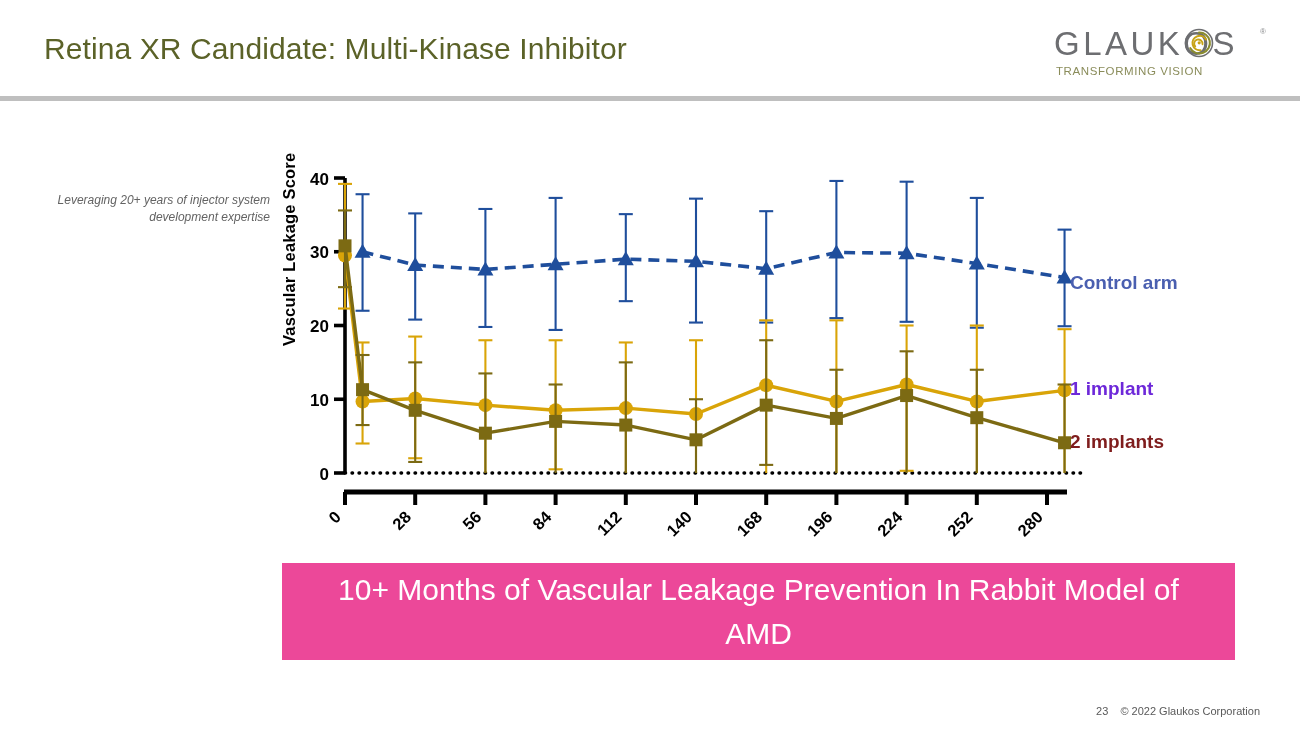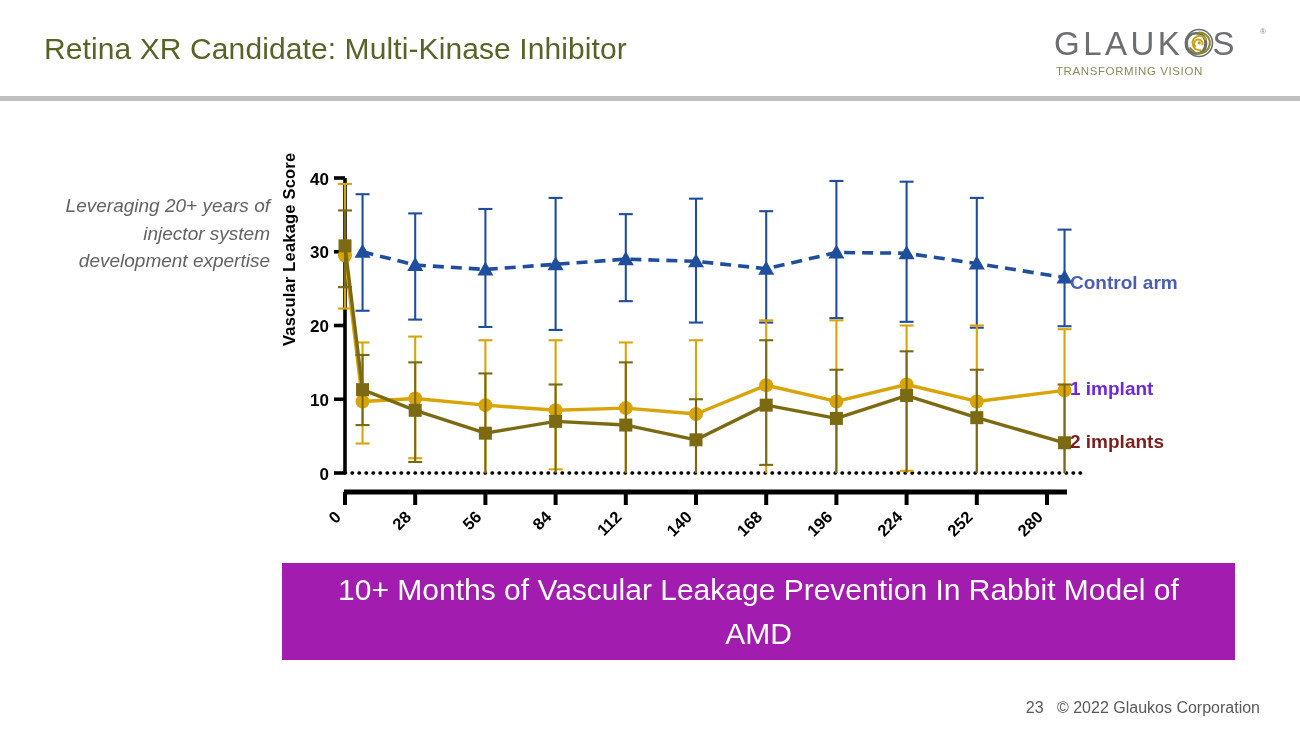--- a/index.html
+++ b/index.html
@@ -78,21 +78,21 @@
   }
   .left-heading {
     font-size: 18.5px;
     font-weight: bold;
     color: #636363;
     line-height: 1.38;
     letter-spacing: -0.1px;
   }
   .left-sub {
     margin-top: 22px;
-    font-size: 19px;
+    font-size: 12px;
     font-style: italic;
     color: #636363;
     line-height: 1.45;
   }
 
   
   .chart-area {
     position: absolute;
     left: 282px; top: 150px;
     width: 1010px; height: 410px;
@@ -119,39 +119,39 @@
   }
   #legend-control { left: 788px; top: 122px; color: #4a5fb0; }
   #legend-one     { left: 788px; top: 228px; color: #6d28d9; }
   #legend-two     { left: 788px; top: 281px; color: #7f1d1d; }
 
   
   .caption-bar {
     position: absolute;
     left: 282px; top: 563px;
     width: 953px; height: 97px;
-    background: #a21caf;
+    background: #ec4899;
     display: flex;
     align-items: center;
     justify-content: center;
   }
   .caption-text {
     font-size: 30px;
     color: #ffffff;
     text-align: center;
     line-height: 1.45;
     font-weight: 400;
     padding: 0 30px;
   }
 
   
   .footer {
     position: absolute;
     right: 40px; bottom: 14px;
-    font-size: 16px;
+    font-size: 11px;
     color: #595959;
     white-space: nowrap;
   }
   .footer .pagenum { margin-right: 9px; }
 </style>
 </head>
 <body>
 
 <div class="slide-header">
   <div class="slide-title">Retina XR Candidate: Multi-Kinase Inhibitor</div>

